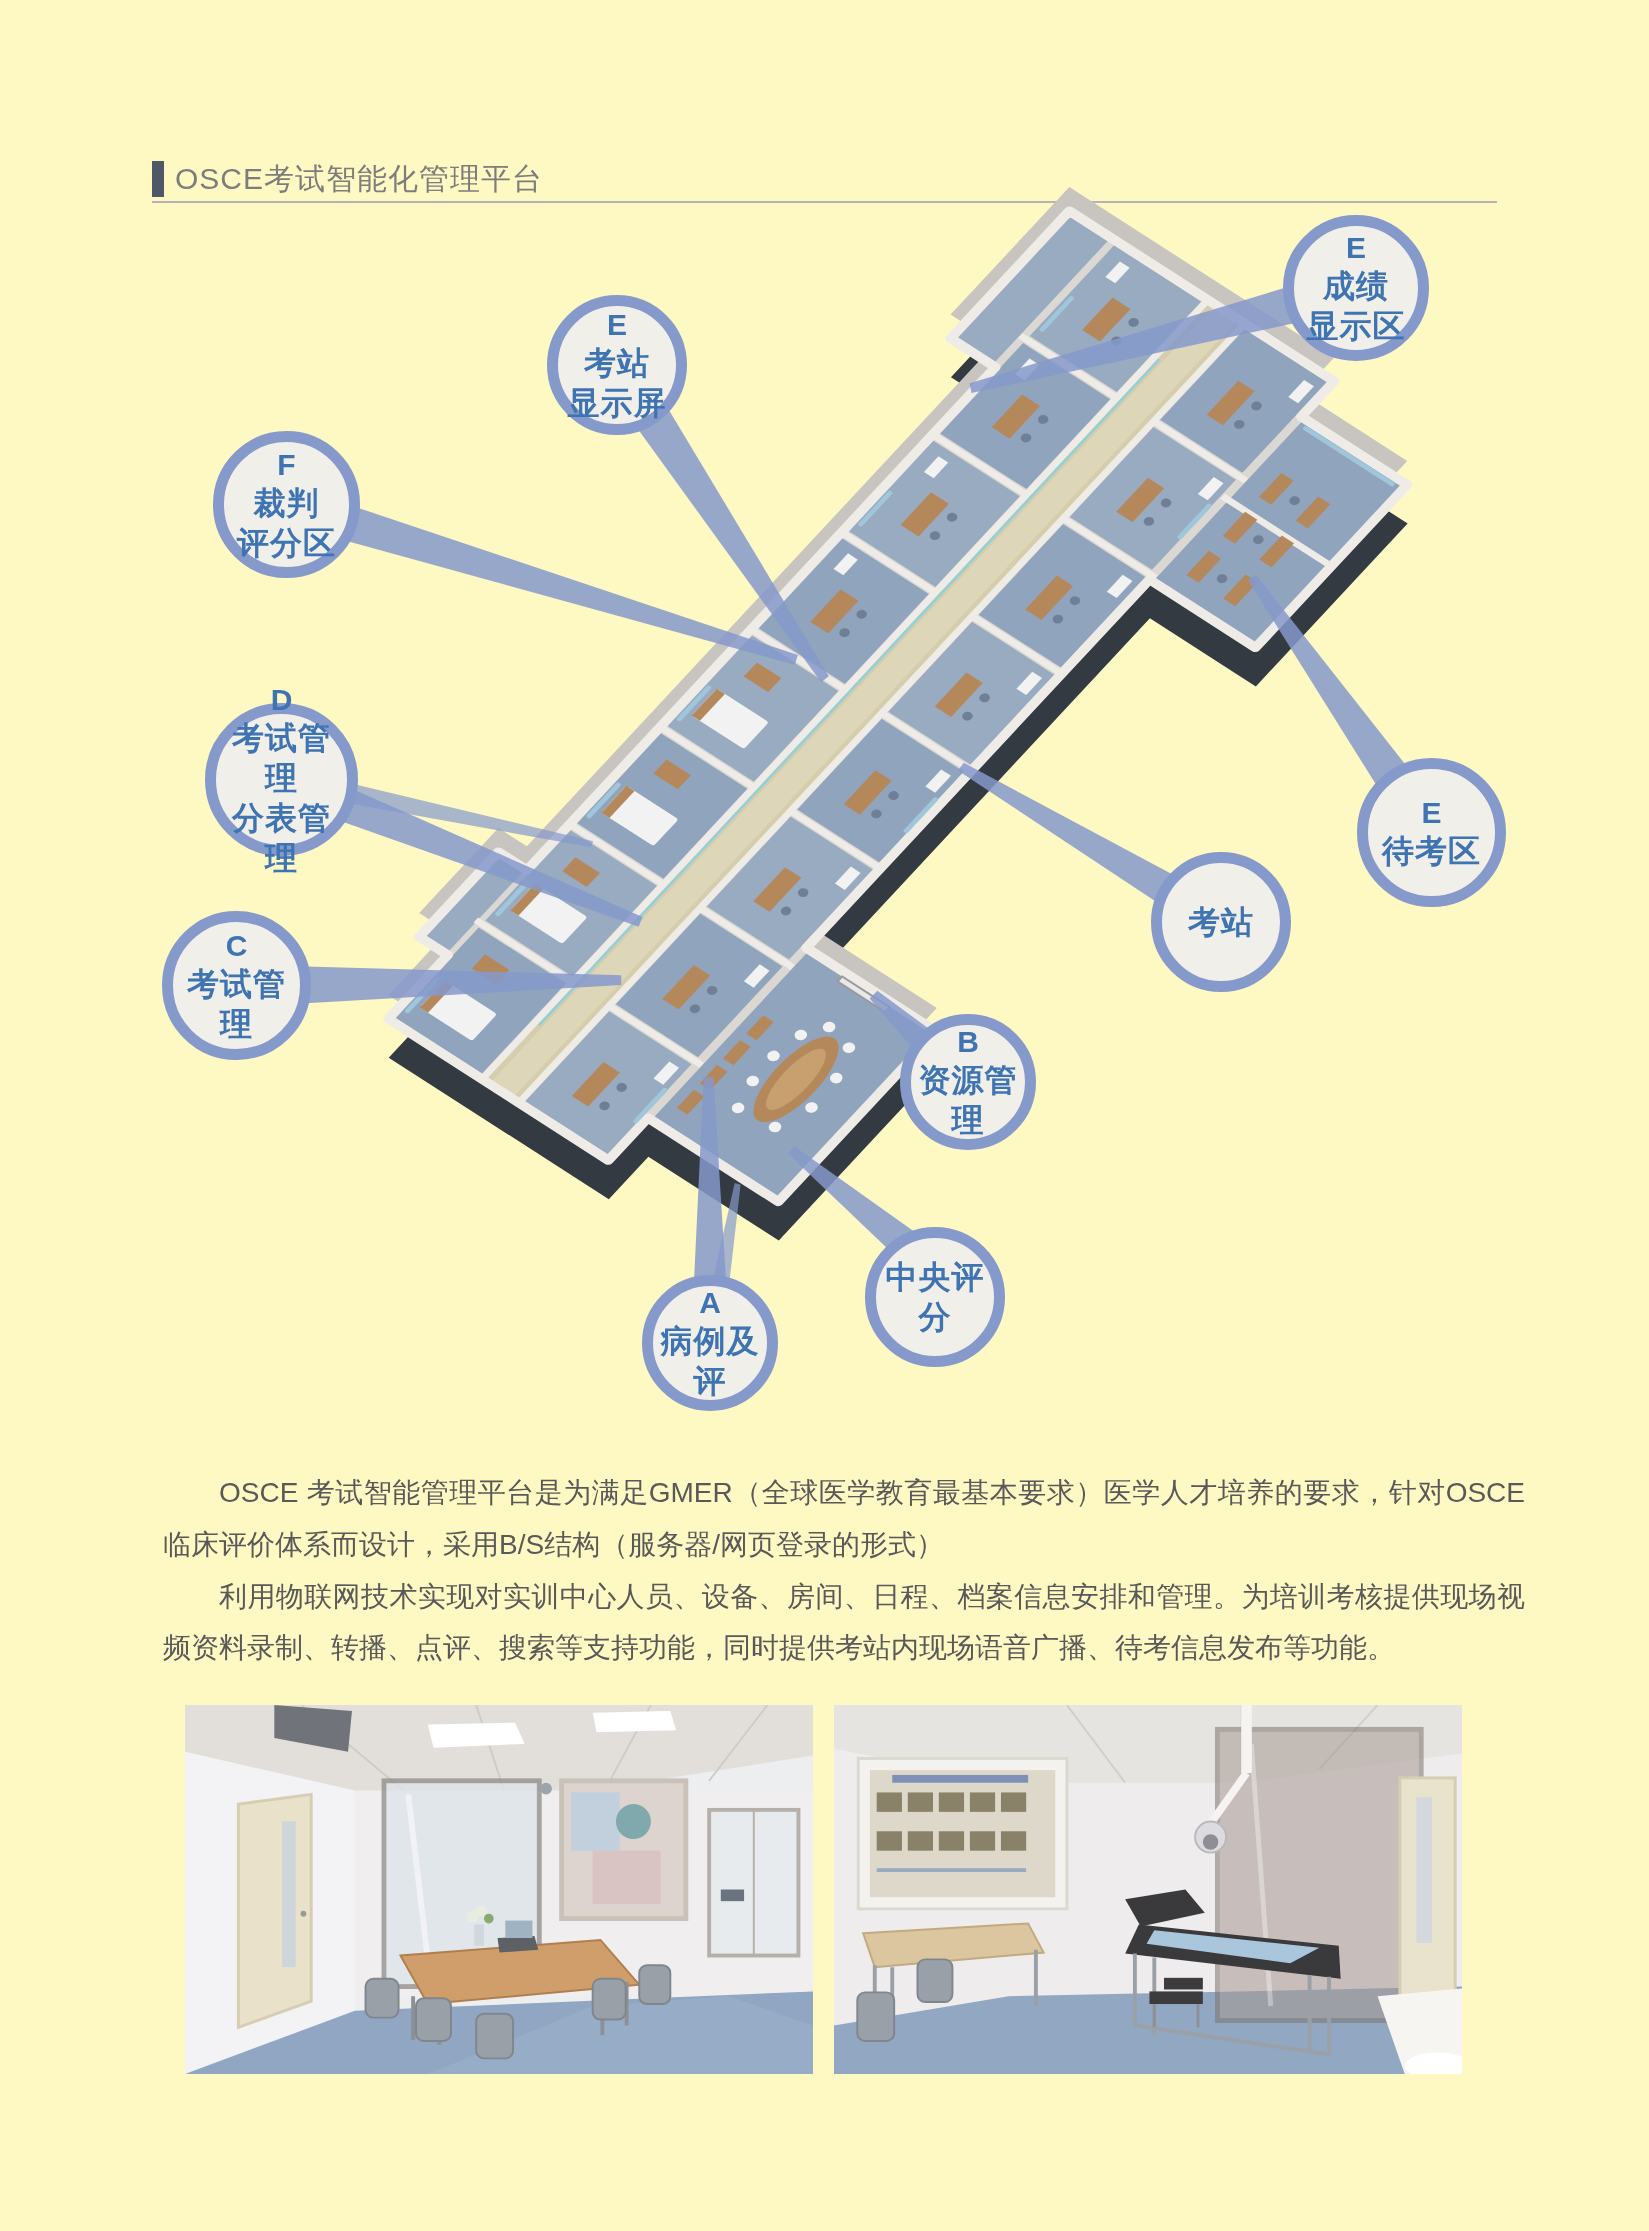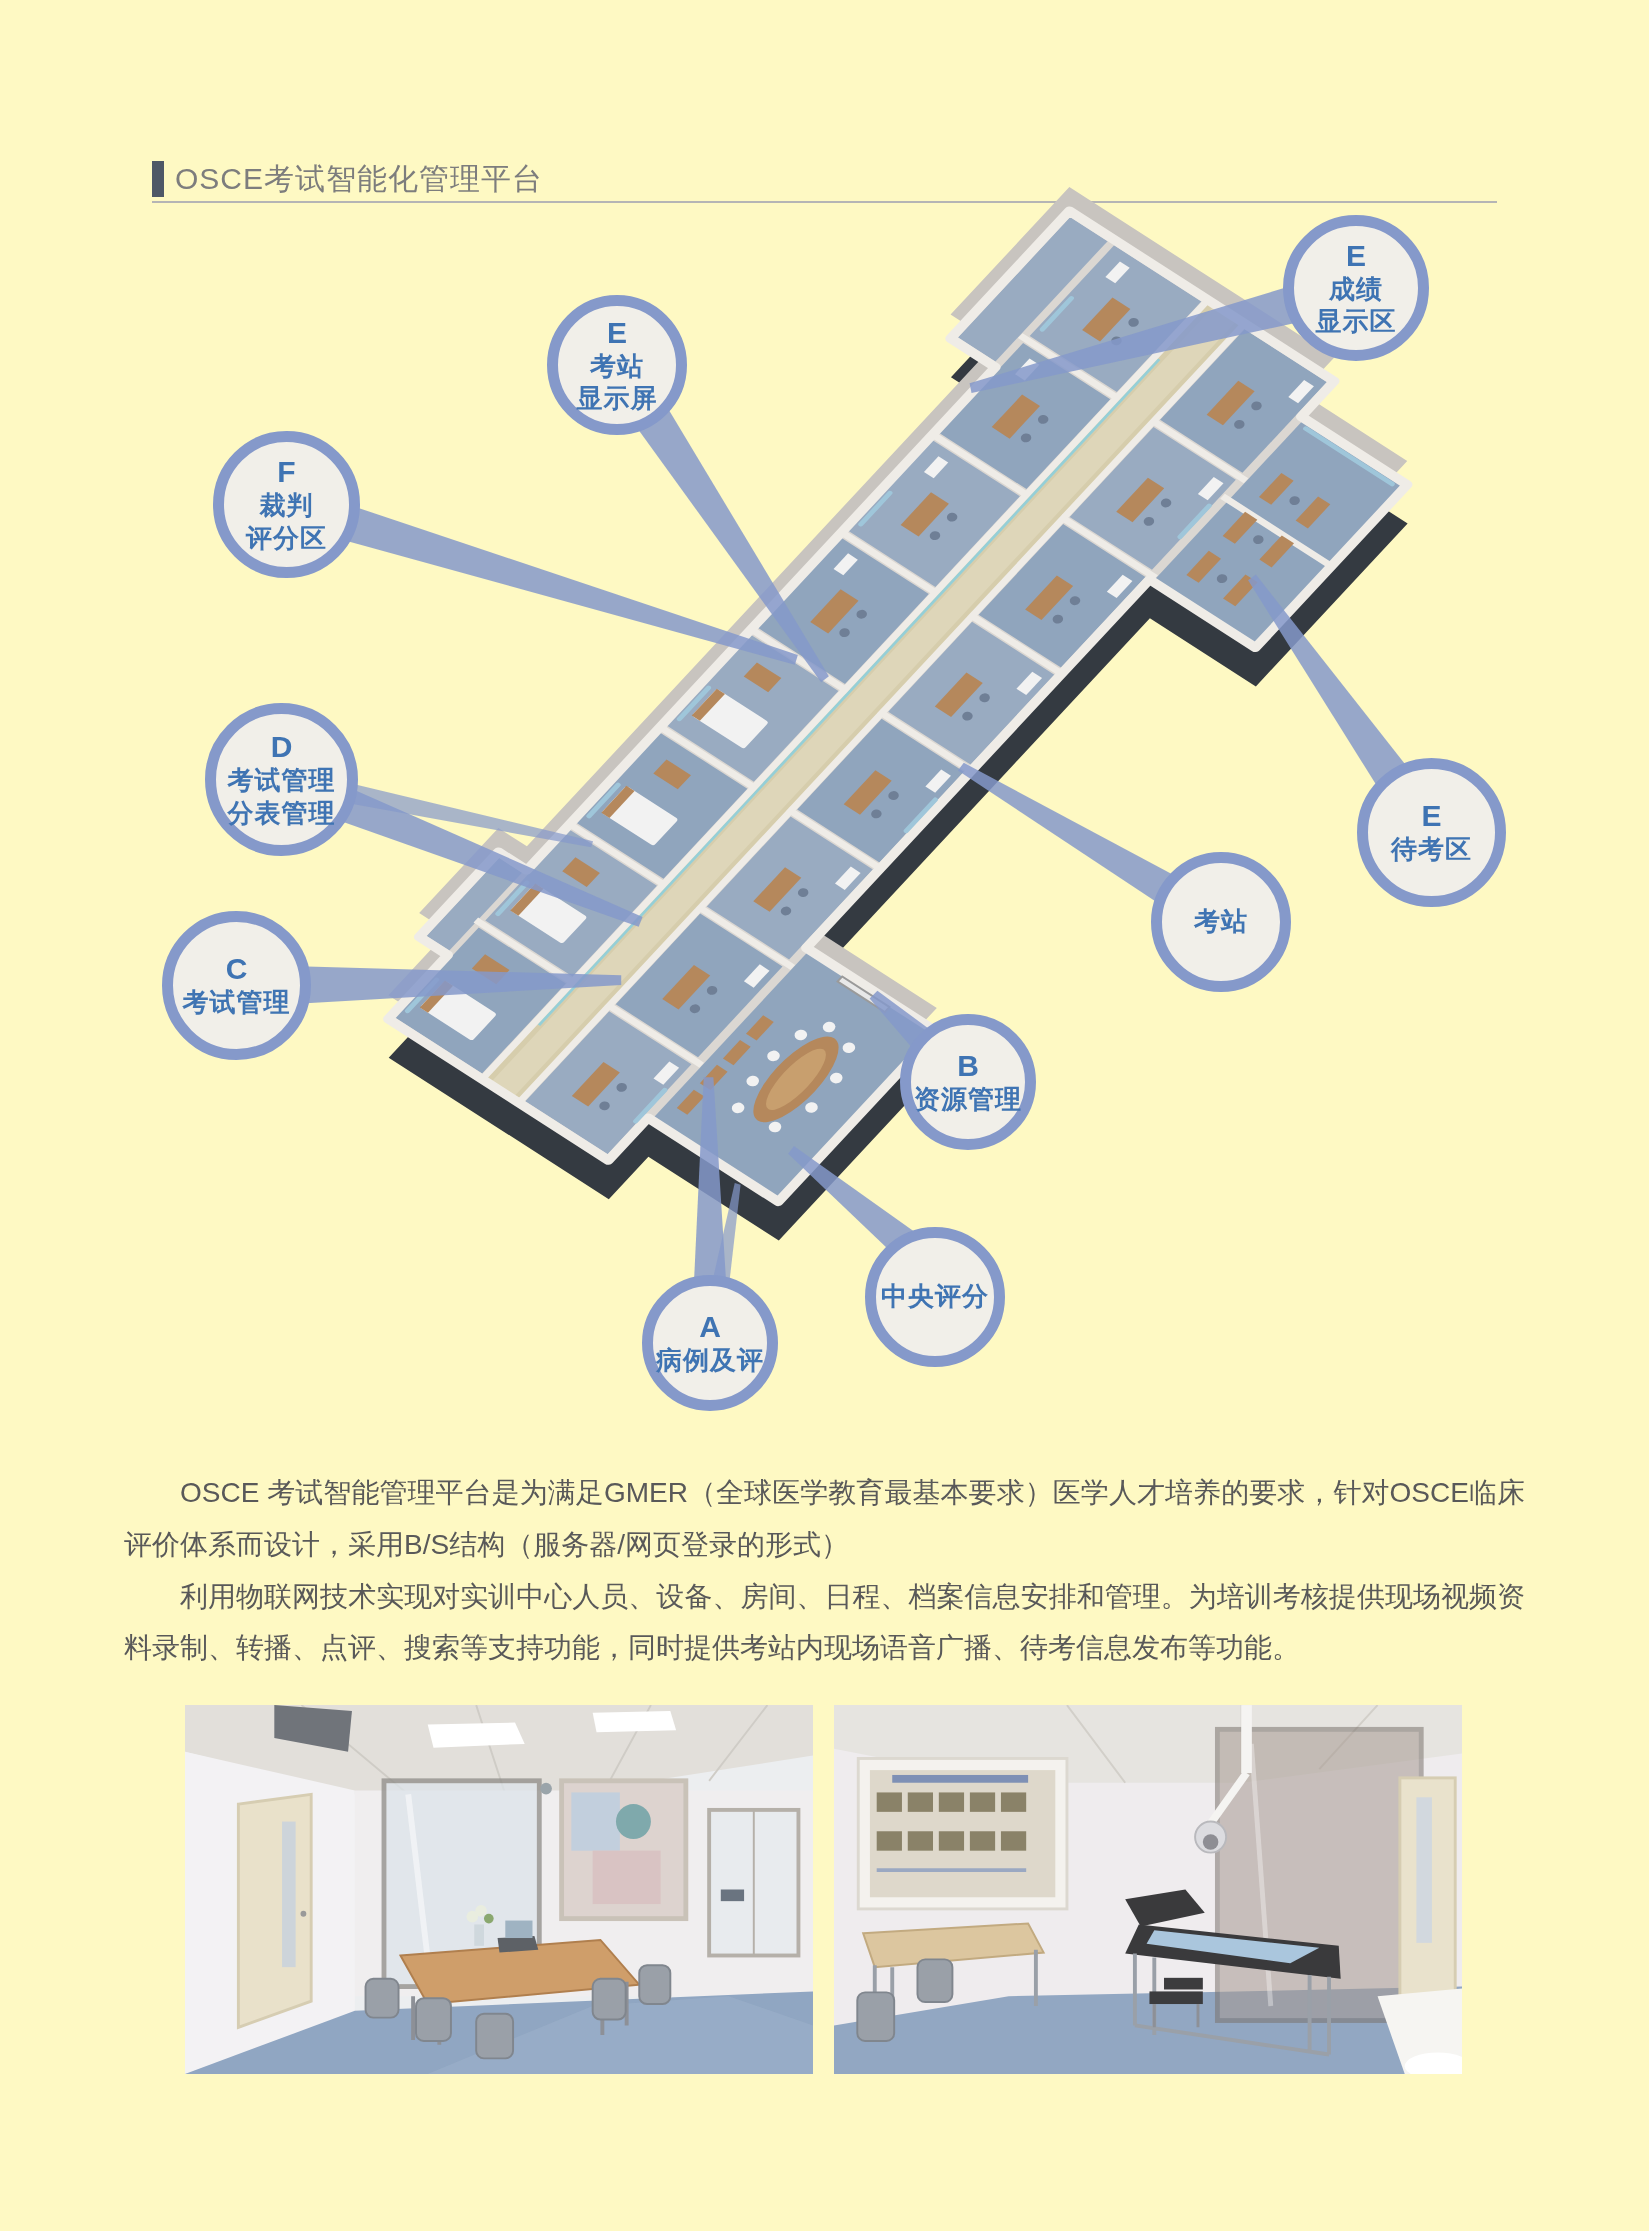--- a/index.html
+++ b/index.html
@@ -34,25 +34,25 @@
   .wood{fill:var(--wood);} .wood2{fill:#c89f6e;}
   .wht{fill:#f2f2f2;} .chair{fill:#6f7f96;}
   .curtain{stroke:#9fc6da;stroke-width:5;fill:none;stroke-linecap:round;}
   .glassline{stroke:#8fd0dc;stroke-width:3;opacity:.9;}
 
   
   .bubble{position:absolute;border-radius:50%;border:11.6px solid var(--ring);background:var(--inner);
           display:flex;flex-direction:column;align-items:center;justify-content:center;text-align:center;
           color:var(--btext);font-weight:bold;z-index:5;}
   .b-letter{font-size:30px;line-height:1.2;}
-  .b-line{font-size:26px;line-height:1.25;letter-spacing:1px;font-family:Liberation Serif, serif;}
+  .b-line{font-size:32px;line-height:1.25;letter-spacing:1px;}
 
   
   .copy{position:absolute;left:124px;top:1467px;width:1401px;color:var(--body);font-size:28px;line-height:1.85;text-align:justify;}
-  .copy p{text-indent:2em;}
+  .copy p{text-indent:2em;margin-left:39px;}
 
   
   .photos{position:absolute;left:185px;top:1705px;display:flex;gap:21.3px;}
   .photo{width:628px;height:369px;display:block;}
 </style>
 </head>
 <body>
 
 <div class="page">
 

